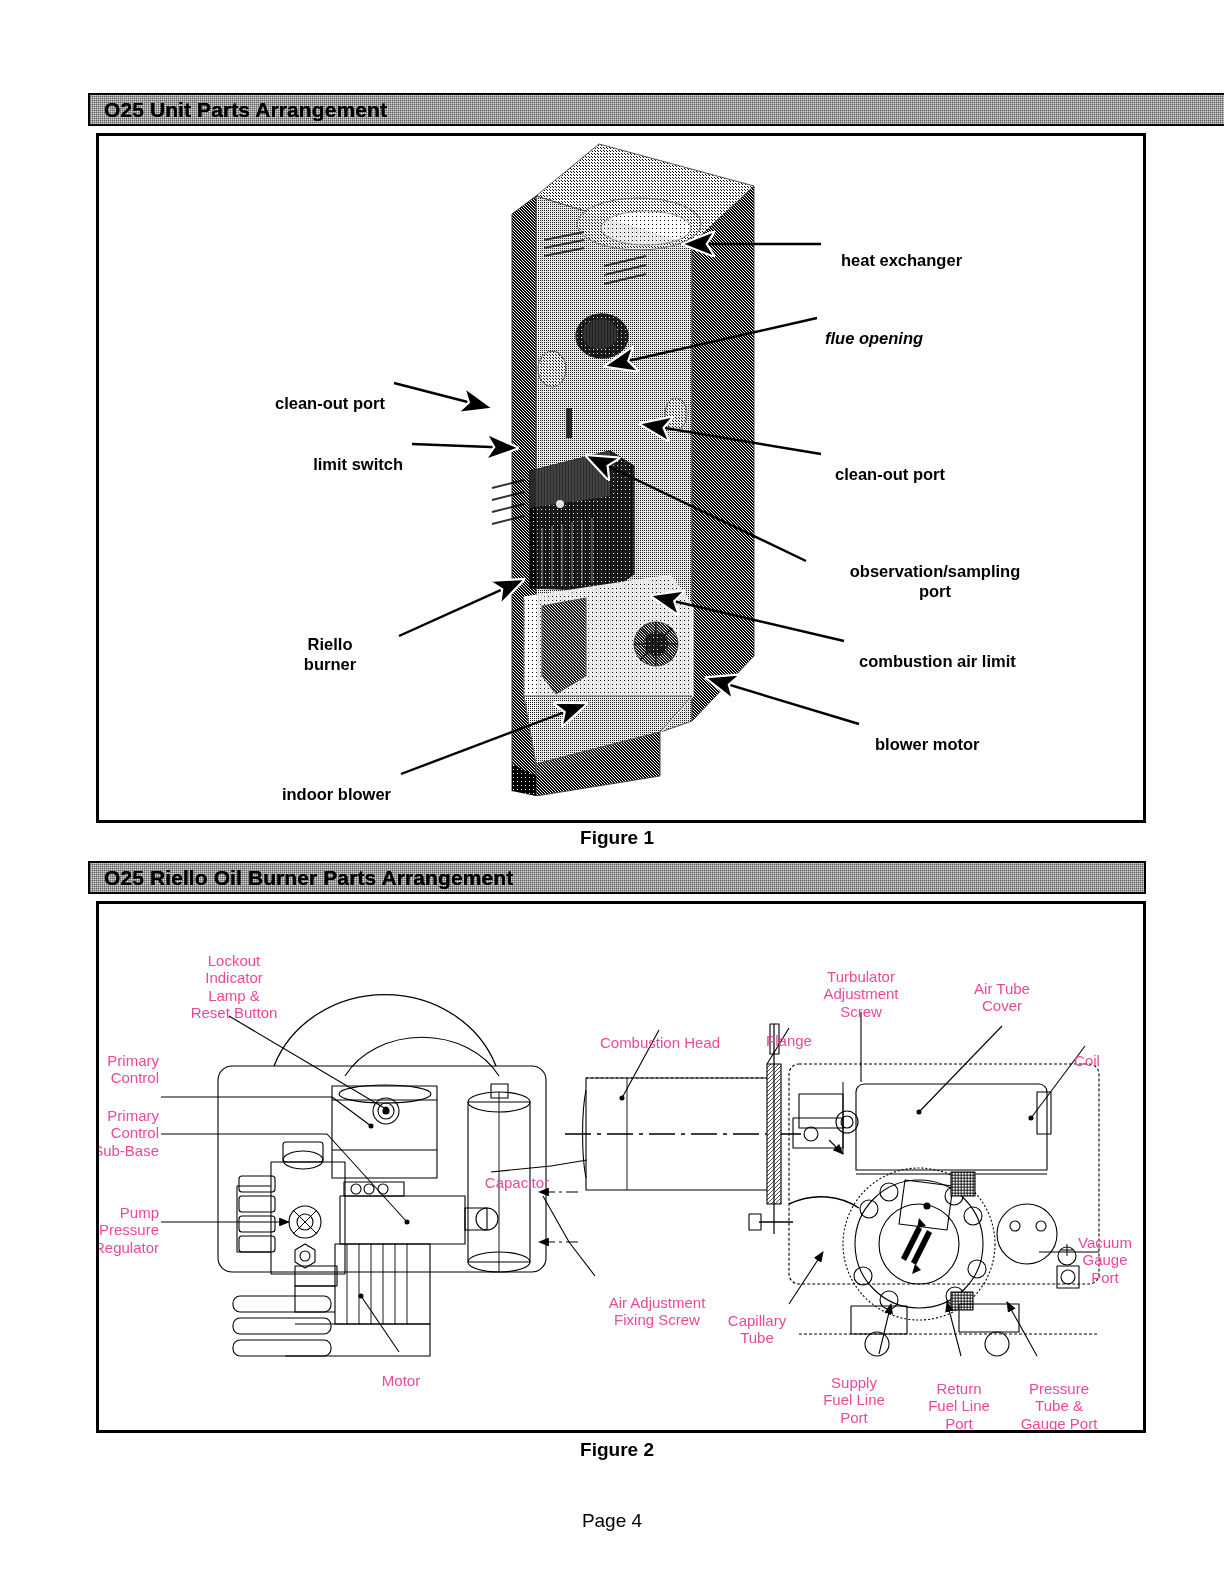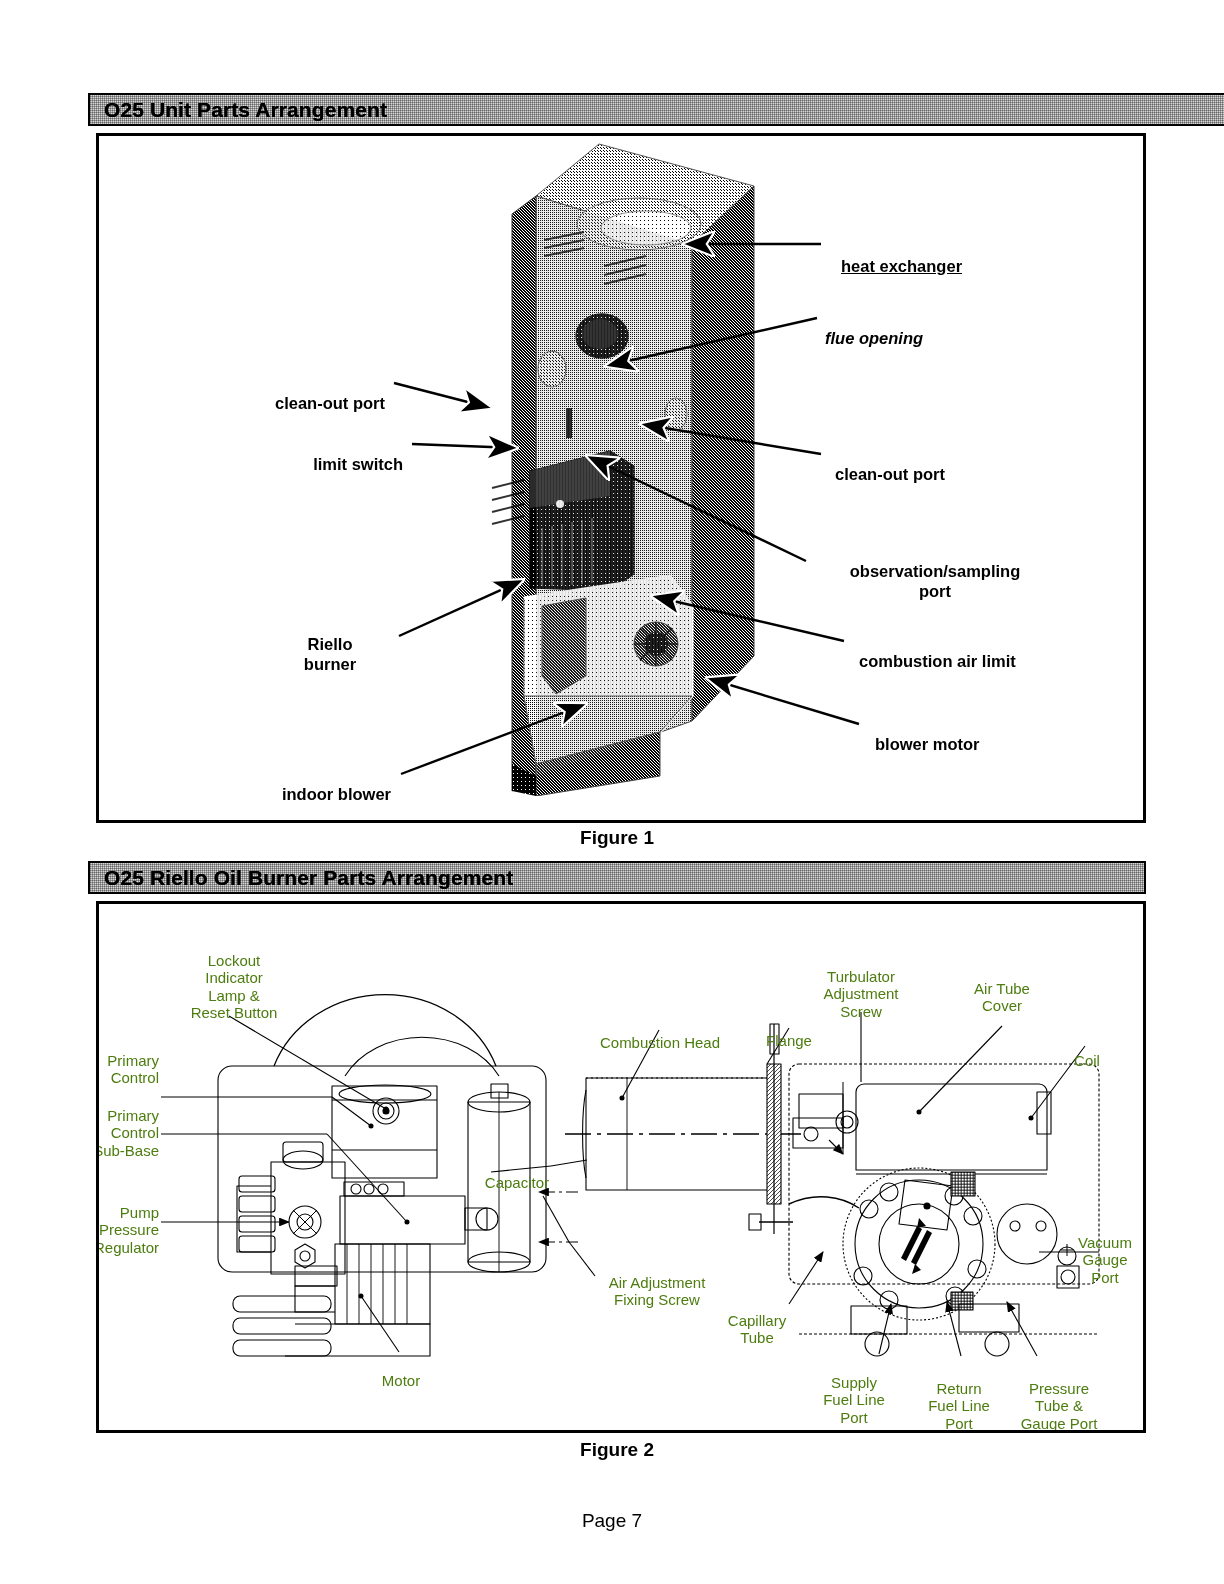--- a/index.html
+++ b/index.html
@@ -68,21 +68,21 @@
 
   
   .leaders{position:absolute;left:0;top:0;pointer-events:none;}
 
   
   .lbl2{
     position:absolute;
     font-size:15px;
     line-height:17.5px;
     white-space:pre-line;
-    color:#4d7c0f;
+    color:#ec4899;
     font-family:"Liberation Sans", sans-serif;
   }
   .lbl2.c{text-align:center;}
   .lbl2.r{text-align:right;}
 
   .pagenum{
     position:absolute;
     width:100%;
     text-align:center;
     font-size:19px;
@@ -235,21 +235,21 @@
           <line x1="745" y1="505" x2="553" y2="460" marker-end="url(#ar)"></line>
 
           <line x1="300" y1="500" x2="424" y2="444" marker-end="url(#ar)"></line>
 
           <line x1="760" y1="588" x2="608" y2="542" marker-end="url(#ar)"></line>
 
           <line x1="302" y1="638" x2="487" y2="568" marker-end="url(#ar)"></line>
         </g>
       </svg>
 
-      <div class="lbl1 right" style="left:742px;top:100px;text-decoration:underline;">
+      <div class="lbl1 right" style="left:742px;top:94px;">
         <span>heat exchanger</span>
       </div>
 
       <div class="lbl1 right" style="left:726px;top:172px;font-style:italic;">
         <span>flue opening</span>
       </div>
 
       <div class="lbl1 left" style="left:60px;top:237px;width:226px;">
         <span>clean-out port</span>
       </div>
@@ -528,21 +528,21 @@
       </div>
 
       <div class="lbl2 c" style="left:260px;top:450px;width:84px;">
         <span>Motor</span>
       </div>
 
       <div class="lbl2 r" style="left:370px;top:252px;width:80px;">
         <span>Capacitor</span>
       </div>
 
-      <div class="lbl2 c" style="left:490px;top:352px;width:136px;">
+      <div class="lbl2 c" style="left:490px;top:372px;width:136px;">
         <span>Air Adjustment
 Fixing Screw</span>
       </div>
 
       <div class="lbl2 c" style="left:483px;top:112px;width:156px;">
         <span>Combustion Head</span>
       </div>
 
       <div class="lbl2 c" style="left:654px;top:110px;width:72px;">
         <span>Flange</span>
@@ -593,16 +593,16 @@
       </div>
 
     </div>
 
     <div class="figcaption" style="left:0;top:578px;">
       <span>Figure 2</span>
     </div>
   </div>
 
   <div class="pagenum" style="left:0;top:1510px;">
-    <span>Page 7</span>
+    <span>Page 4</span>
   </div>
 
 </div>
 
 </body></html>

